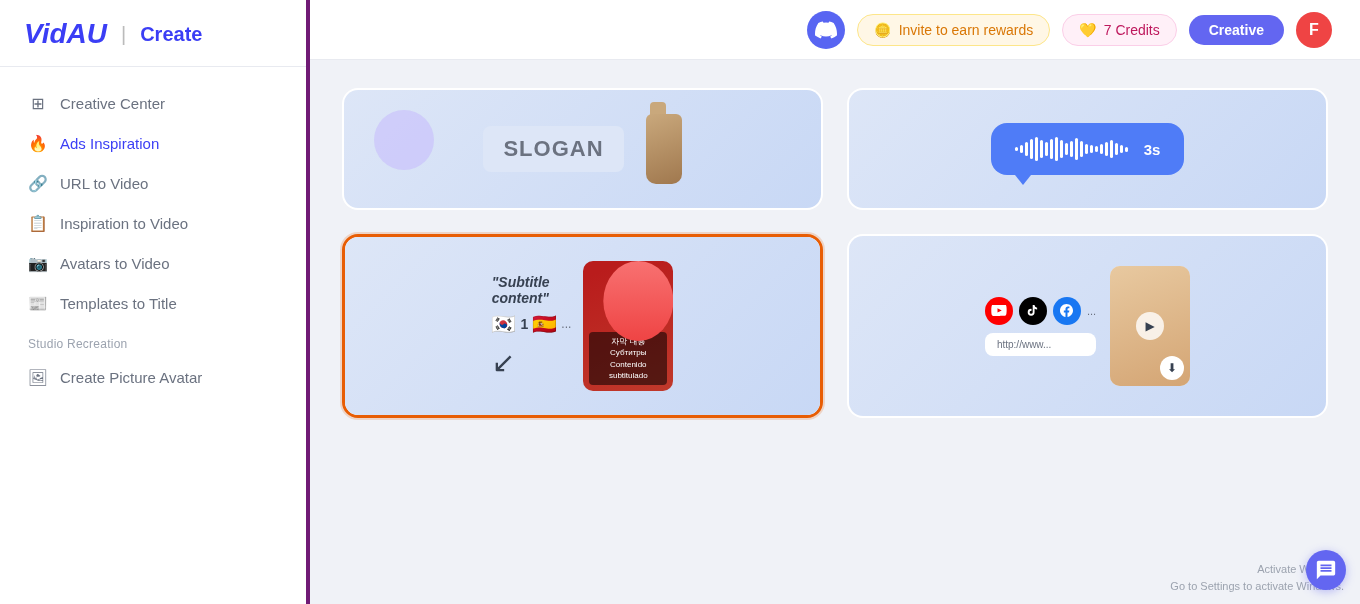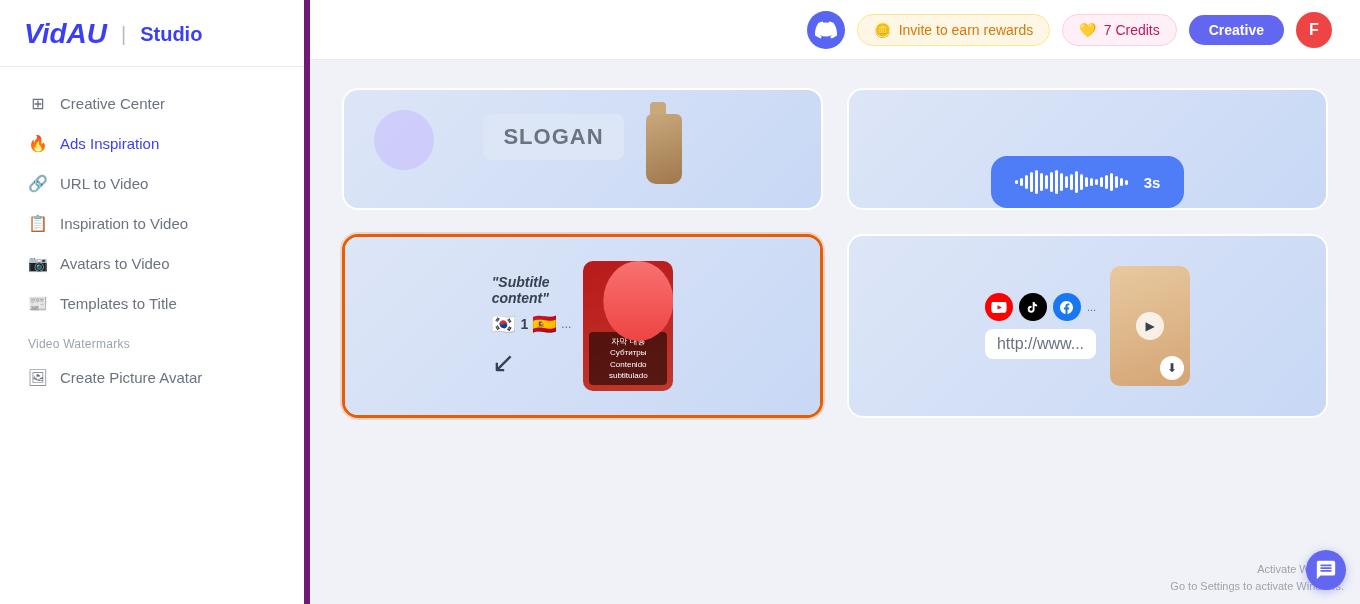--- a/index.html
+++ b/index.html
@@ -13,21 +13,21 @@
 
     
     .sidebar {
       width: 310px;
       min-width: 310px;
       background: #fff;
       height: 100%;
       padding: 0;
       display: flex;
       flex-direction: column;
-      border-right: 6px solid #701a75;
+      border-right: 4px solid #701a75;
     }
     .sidebar-logo {
       padding: 18px 24px 16px;
       display: flex;
       align-items: center;
       gap: 10px;
       border-bottom: 1px solid #e8eaf0;
     }
     .logo-text {
       font-size: 28px;
@@ -200,21 +200,21 @@
       align-items: center;
       justify-content: center;
       width: 100%;
       height: 100%;
       background: linear-gradient(135deg, #dde6f7 0%, #c8d8f5 100%);
       position: relative;
     }
     .slogan-bottle {
       position: relative;
       display: flex;
-      align-items: flex-start;
+      align-items: center;
     }
     .slogan-box {
       background: #dde6f7;
       border-radius: 8px;
       padding: 10px 20px;
       font-size: 22px;
       font-weight: 800;
       color: #6b7280;
       letter-spacing: 1px;
     }
@@ -246,21 +246,21 @@
       left: 30px;
       opacity: 0.5;
     }
 
     
     .tts-thumb {
       width: 100%;
       height: 100%;
       background: linear-gradient(135deg, #dde6f7 0%, #c8d8f5 100%);
       display: flex;
-      align-items: flex-end;
+      align-items: center;
       justify-content: center;
     }
     .speech-bubble {
       background: #4f7cf7;
       border-radius: 16px;
       padding: 14px 24px;
       display: flex;
       align-items: center;
       gap: 10px;
       position: relative;
@@ -376,21 +376,21 @@
       display: flex;
       align-items: center;
       justify-content: center;
       font-size: 14px;
       font-weight: 700;
     }
     .url-box {
       background: #fff;
       border-radius: 8px;
       padding: 6px 12px;
-      font-size: 16px;
+      font-size: 10px;
       color: #6b7280;
     }
     .dl-right {
       width: 80px;
       height: 120px;
       background: linear-gradient(160deg, #f5e6d3, #e8d4b8);
       border-radius: 10px;
       overflow: hidden;
       position: relative;
       display: flex;
@@ -468,21 +468,21 @@
       z-index: 100;
     }
   </style>
 </head>
 <body>
 
 <div class="sidebar">
   <div class="sidebar-logo">
     <span class="logo-text">VidAU</span>
     <span class="logo-divider">|</span>
-    <span class="studio-text">Studio</span>
+    <span class="studio-text">Create</span>
   </div>
   <div class="sidebar-nav">
 
     <div class="nav-item">
       <span class="nav-icon">⊞</span>
       <span>Creative Center</span>
     </div>
     <div class="nav-item active">
       <span class="nav-icon">🔥</span>
       <span>Ads Inspiration</span>
@@ -499,21 +499,21 @@
     </div>
     <div class="nav-item">
       <span class="nav-icon">📷</span>
       <span>Avatars to Video</span>
     </div>
     <div class="nav-item">
       <span class="nav-icon">📰</span>
       <span>Templates to Title</span>
     </div>
 
-    <div class="section-label">Video Watermarks</div>
+    <div class="section-label">Studio Recreation</div>
 
     <div class="nav-item">
       <span class="nav-icon">🖼</span>
       <span>Create Picture Avatar</span>
     </div>
   </div>
 </div>
 
 <div class="main-area">
 

